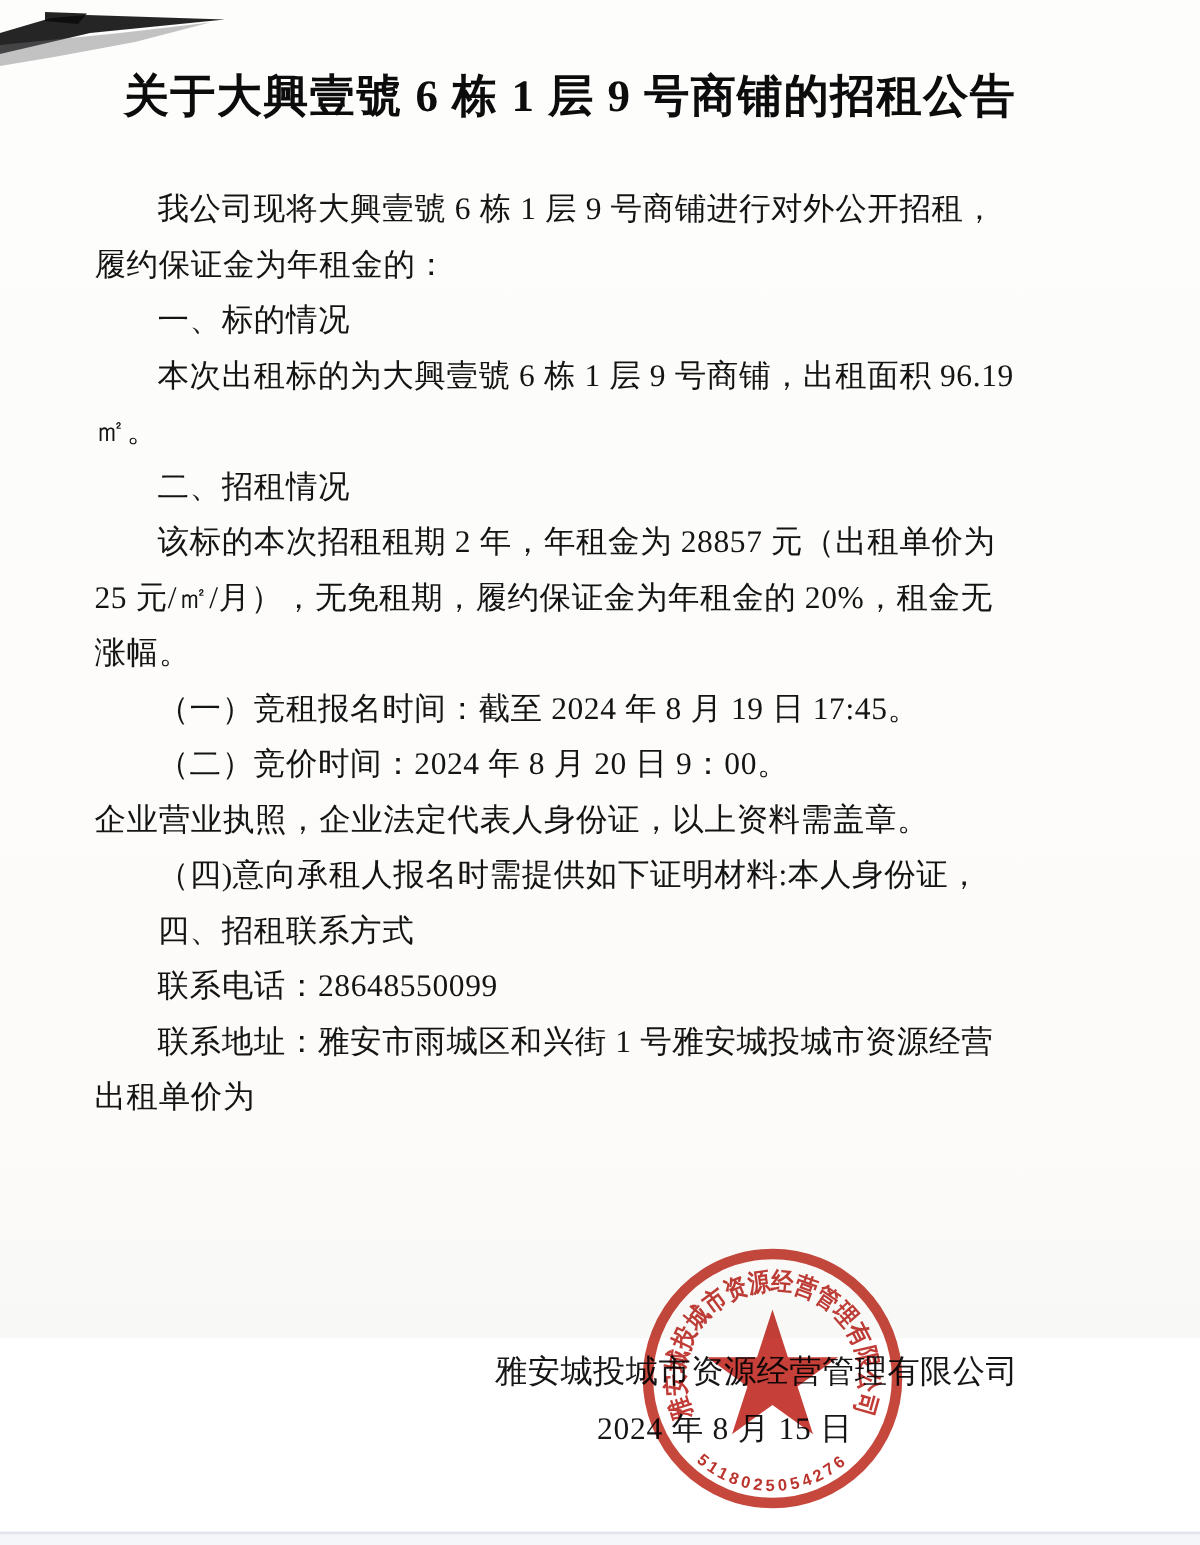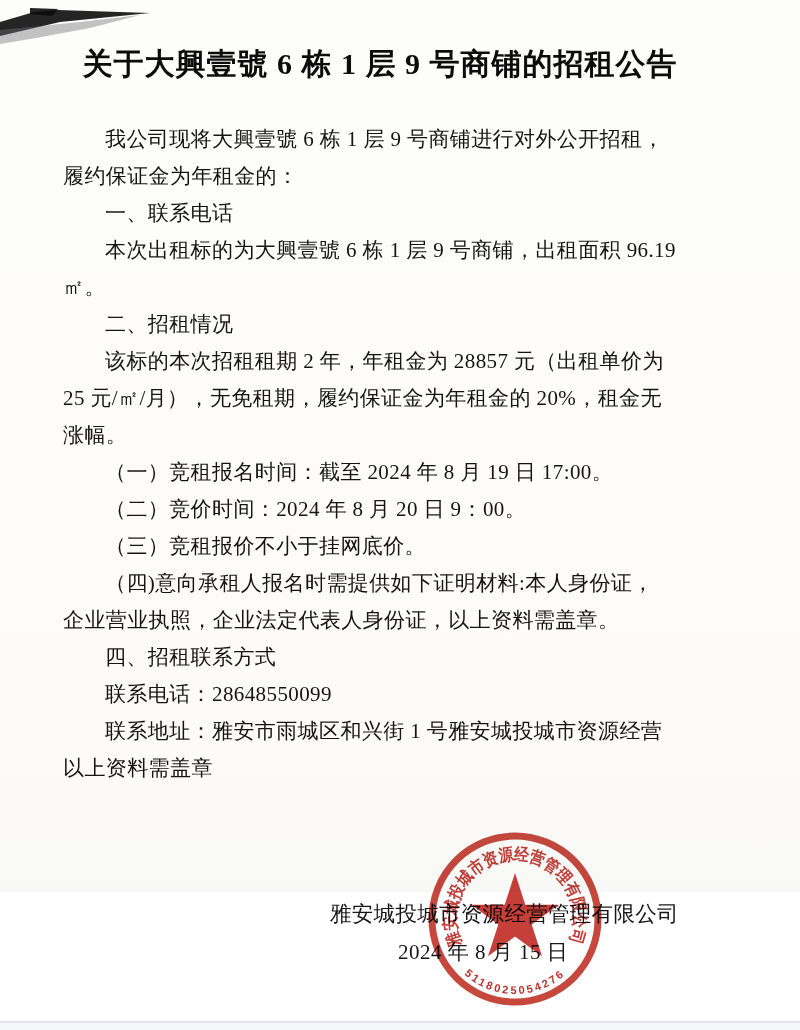--- a/index.html
+++ b/index.html
@@ -58,36 +58,35 @@
     <path d="M0,22 L34,12 L58,10 L150,13 L60,22 L0,36 Z" fill="#141414" opacity="0.93"></path>
     <path d="M0,30 L80,22 L140,15 L90,28 L36,38 L0,44 Z" fill="#6f6f74" opacity="0.42"></path>
     <path d="M30,8 L58,9 L52,16 L30,14 Z" fill="#0c0c0c" opacity="0.9"></path>
   </svg>
 
   <h1 class="title">关于大興壹號 6 栋 1 层 9 号商铺的招租公告</h1>
 
   <div class="doc-body" id="doc-body">
       <div class="line indent">我公司现将大興壹號 6 栋 1 层 9 号商铺进行对外公开招租，</div>
       <div class="line">履约保证金为年租金的：</div>
-      <div class="line indent">一、联系电话</div>
+      <div class="line indent">一、标的情况</div>
       <div class="line indent">本次出租标的为大興壹號 6 栋 1 层 9 号商铺，出租面积 96.19</div>
       <div class="line">㎡。</div>
       <div class="line indent">二、招租情况</div>
       <div class="line indent">该标的本次招租租期 2 年，年租金为 28857 元（出租单价为</div>
       <div class="line">25 元/㎡/月），无免租期，履约保证金为年租金的 20%，租金无</div>
       <div class="line">涨幅。</div>
-      <div class="line indent">（一）竞租报名时间：截至 2024 年 8 月 19 日 17:00。</div>
+      <div class="line indent">（一）竞租报名时间：截至 2024 年 8 月 19 日 17:45。</div>
       <div class="line indent">（二）竞价时间：2024 年 8 月 20 日 9：00。</div>
-      <div class="line indent">（三）竞租报价不小于挂网底价。</div>
+      <div class="line">企业营业执照，企业法定代表人身份证，以上资料需盖章。</div>
       <div class="line indent">（四)意向承租人报名时需提供如下证明材料:本人身份证，</div>
-      <div class="line">企业营业执照，企业法定代表人身份证，以上资料需盖章。</div>
       <div class="line indent">四、招租联系方式</div>
       <div class="line indent">联系电话：28648550099</div>
       <div class="line indent">联系地址：雅安市雨城区和兴街 1 号雅安城投城市资源经营</div>
-      <div class="line">以上资料需盖章</div>
+      <div class="line">出租单价为</div>
     </div>
 
   <div class="footer-company">雅安城投城市资源经营管理有限公司</div>
   <div class="footer-date">2024 年 8 月 15 日</div>
 
   <svg class="seal-svg" width="180" height="180" viewBox="0 0 180 180">
     <defs>
       <path id="ring-text-path" d="M 36.5,114.9 A 59,59 0 1 1 143.5,114.9" fill="none"></path>
       <path id="number-path" d="M 30.1,135.2 A 75,75 0 0 0 149.9,135.2" fill="none"></path>
     </defs>

